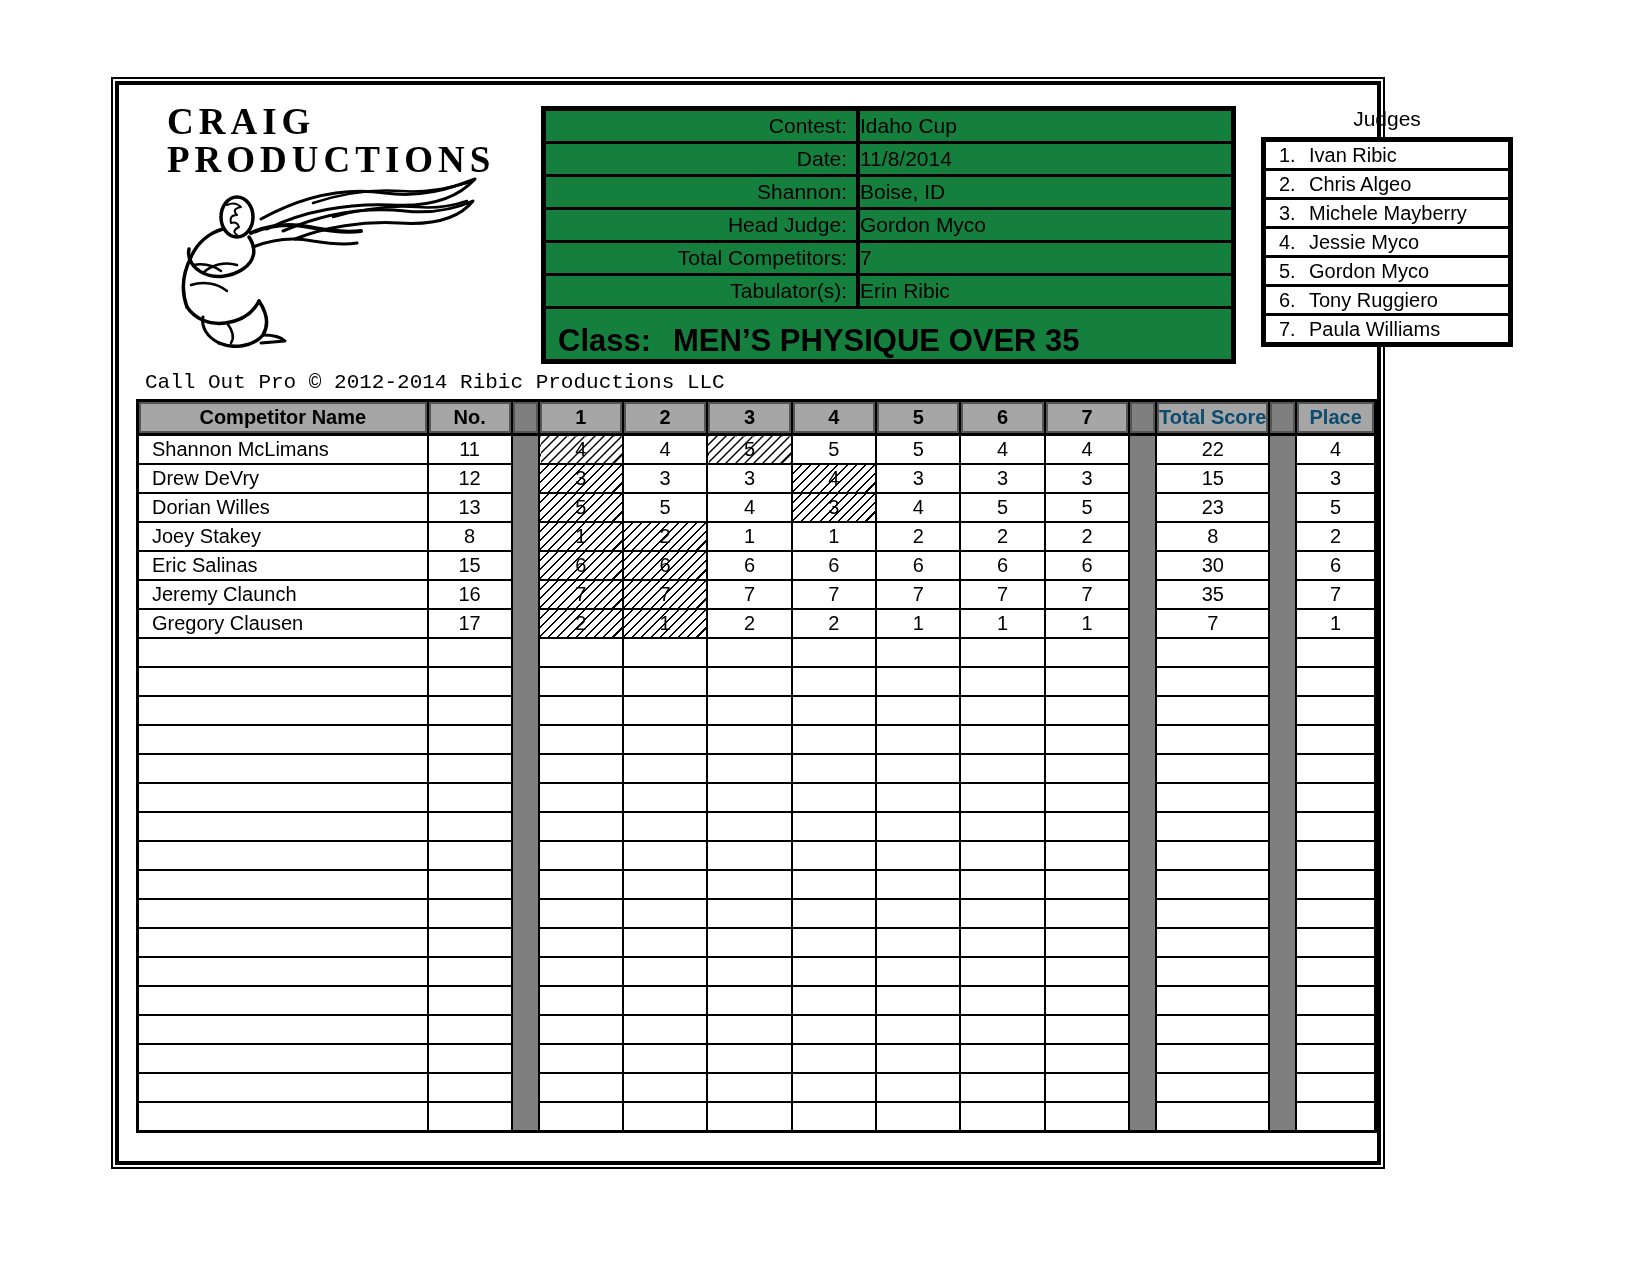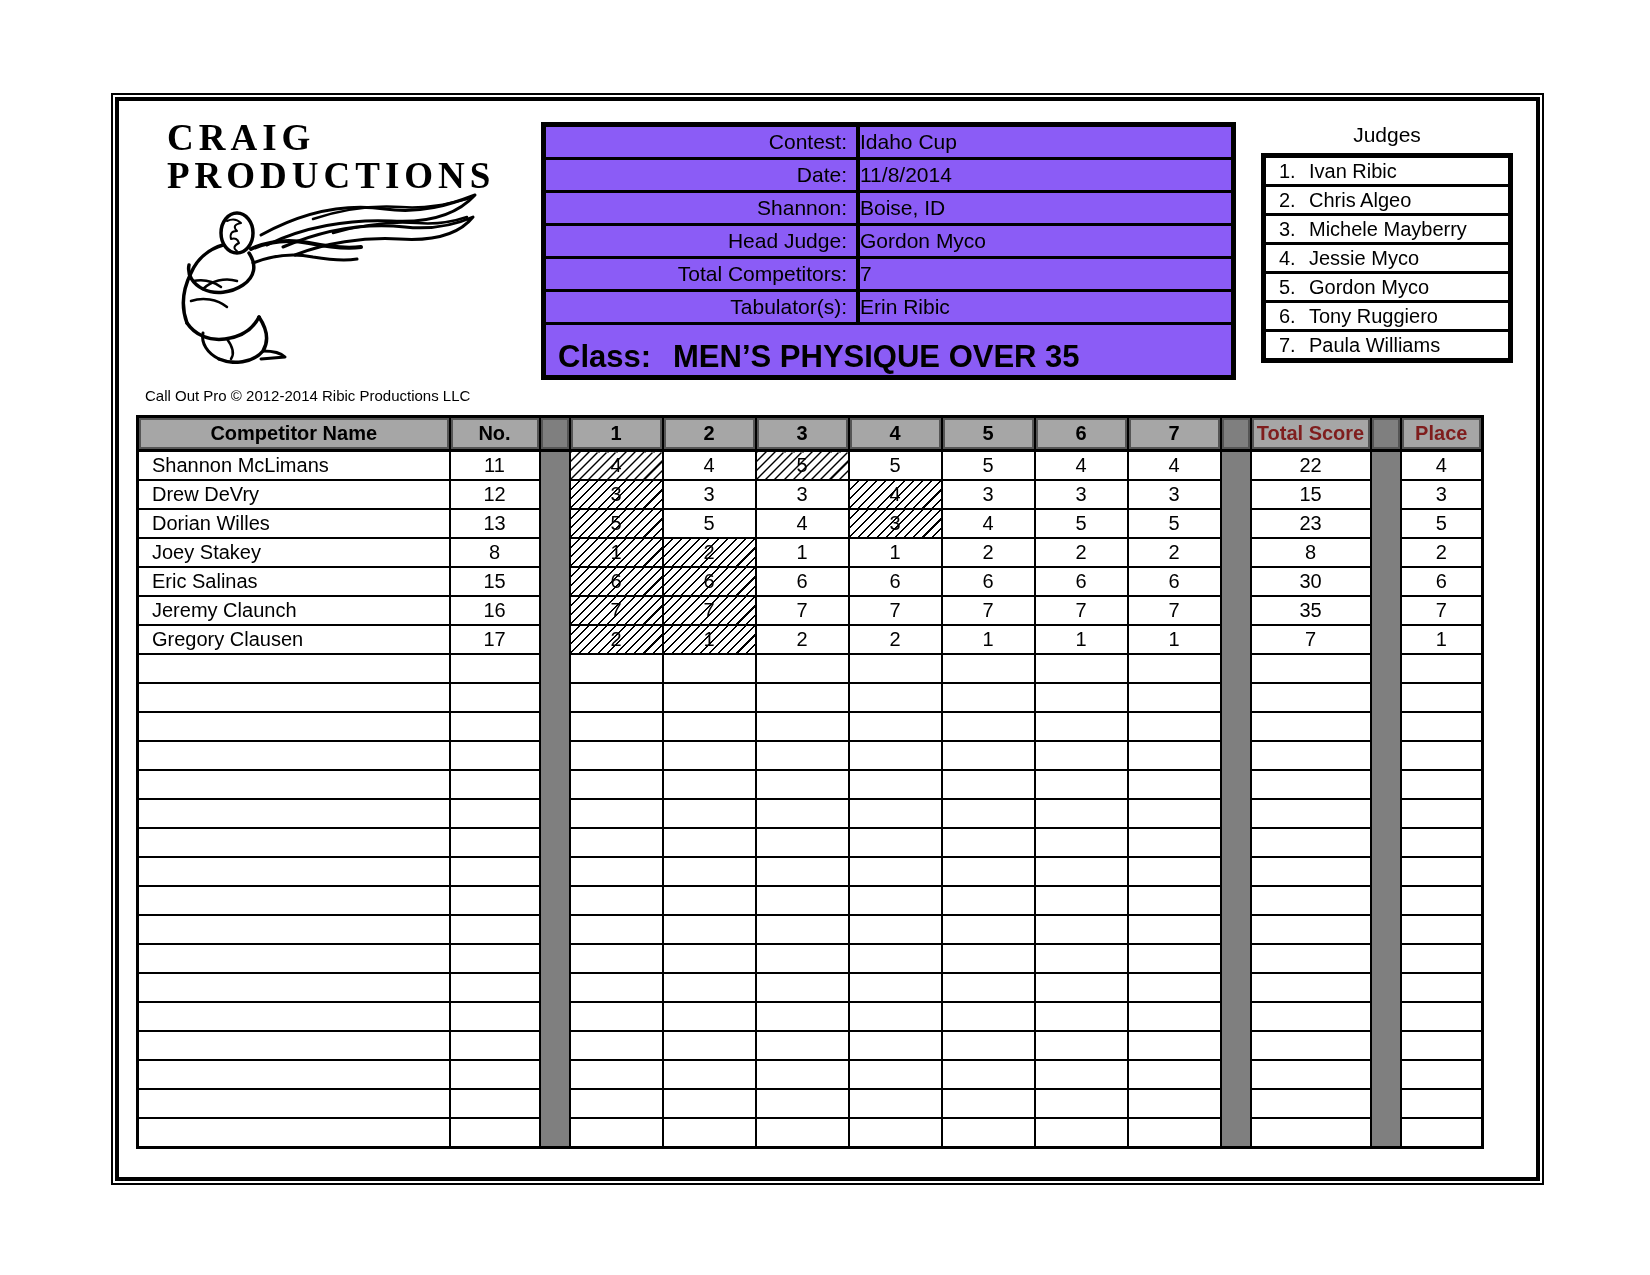--- a/index.html
+++ b/index.html
@@ -3,39 +3,39 @@
 <meta charset="utf-8">
 <style>
   html,body { margin:0; padding:0; }
   body {
     width:1650px; height:1275px; background:#ffffff;
     font-family:"Liberation Sans", sans-serif; color:#000;
     position:relative; overflow:hidden;
   }
   
   .frame {
-    position:absolute; left:111px; top:93px; width:1433px; height:1092px;
+    position:absolute; left:111px; top:77px; width:1274px; height:1092px;
     border:2px solid #000; padding:2px; box-sizing:border-box;
   }
   .frame-inner {
     width:100%; height:100%; box-sizing:border-box;
     border:4px solid #000; position:relative; background:#fff;
   }
   
   .logo-text {
     position:absolute; left:48px; top:18px; line-height:1.02;
     font-family:"Liberation Serif", serif; font-weight:bold;
     font-size:37px; letter-spacing:5px; white-space:nowrap;
   }
   .logo-svg { position:absolute; left:14px; top:88px; }
-  .copyright { position:absolute; left:26px; top:286px; font-size:15px; }
+  .copyright { position:absolute; left:26px; top:286px; font-size:21px;font-family:Liberation Mono, monospace; }
   
   .info-table {
     position:absolute; left:422px; top:21px; width:695px;
-    border:5px solid #000; box-sizing:border-box; background:#8b5cf6;
+    border:5px solid #000; box-sizing:border-box; background:#15803d;
   }
   .info-row { display:flex; border-bottom:3px solid #000; height:30px; align-items:center; }
   .info-label {
     width:314px; text-align:right; padding-right:9px; font-size:21px;
     border-right:4px solid #000; box-sizing:border-box; height:100%;
     display:flex; align-items:center; justify-content:flex-end;
   }
   .info-value { flex:1; font-size:21px; }
   .class-row { display:flex; align-items:flex-end; height:50px; padding-left:12px;
     font-size:31px; font-weight:bold; white-space:nowrap; }
@@ -53,21 +53,21 @@
   .score-table {
     position:absolute; left:17px; top:314px;
     border-collapse:collapse; table-layout:fixed;
     border:3px solid #000;
   }
   .score-table th {
     background:var(--header-bg,#a6a6a6); height:31px; font-size:20px; font-weight:bold;
     border:2px solid #000; border-bottom:3px solid #000;
     box-shadow:inset 0 0 0 2px #555555; padding:0; text-align:center;
   }
-  .score-table th.light { color:#7f1d1d; }
+  .score-table th.light { color:#0c4a6e; }
   .score-table td {
     height:27px; font-size:20px; text-align:center; background:#fff;
     border:2px solid #000; padding:0; line-height:27px; overflow:hidden;
   }
   .score-table td.name { text-align:left; padding-left:13px; }
   .score-table td.sep, .score-table th.sep {
     background:var(--sep-bg,#7f7f7f);
   }
   .score-table td.sep { border-top:none; border-bottom:none; }
   .score-table td.hatched {

